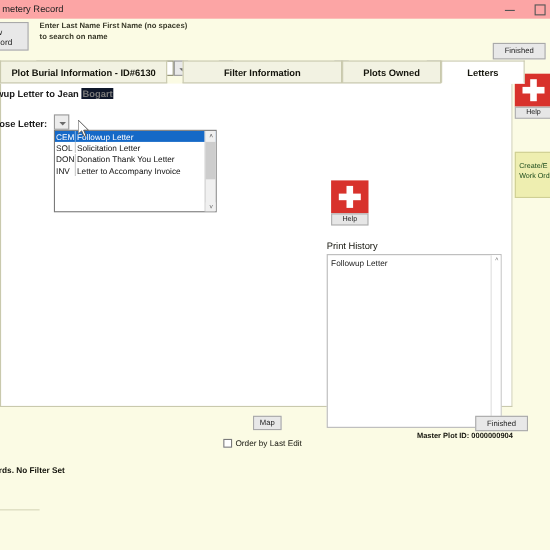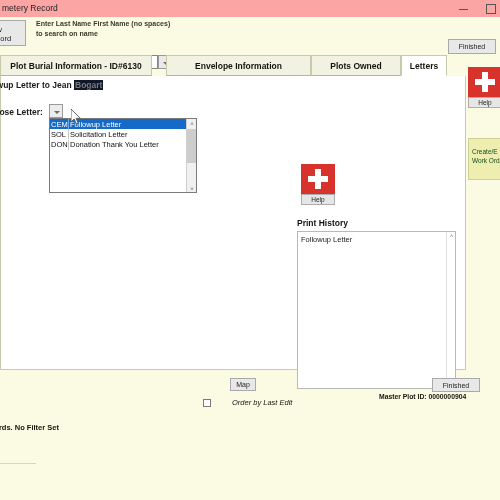--- a/index.html
+++ b/index.html
@@ -192,21 +192,21 @@
   }
   .help-cross::after {
     content: ""; position: absolute; left: 0; top: 7px; width: 20px; height: 6px; background: #fff;
   }
   .help-label {
     width: 34px; height: 11px; background: #e6e6e6; border: 1px solid #adadad;
     font-size: 6.5px; color: #222; text-align: center; line-height: 10px;
   }
 
   .section-label {
-    position: absolute; font-size: 8.5px; font-weight: bold; color: #15150d;
+    position: absolute; font-size: 8.5px; font-weight: normal; color: #15150d;
   }
   .history-box {
     position: absolute; left: 296px; top: 155px;
     width: 159px; height: 158px;
     background: #ffffff; border: 1px solid #b9b9b9;
   }
   .history-item {
     font-size: 7.5px; color: #222; padding: 3px 0 0 3px;
   }
   .hist-scroll {
@@ -241,21 +241,21 @@
     font-size: 7px; color: #222; text-align: center; line-height: 12px;
   }
   .finished-bot {
     position: absolute; left: 432px; top: 378px;
     width: 48px; height: 14px;
     background: #e8e8e8; border: 1px solid #a9a9a9;
     font-size: 7px; color: #222; text-align: center; line-height: 13px;
   }
   .chk-row {
     position: absolute; left: 203px; top: 398px;
-    display: flex; align-items: center; gap: 21px; font-style: italic;
+    display: flex; align-items: center; gap: 3px;
   }
   .chk {
     width: 8px; height: 8px; background: #fff; border: 1px solid #7a7a7a;
   }
   .chk-label { font-size: 7.5px; color: #15150d; }
   .masterid {
     position: absolute; left: 379px; top: 393px;
     font-size: 6.8px; font-weight: bold; color: #15150d; white-space: nowrap;
   }
   .statusbar {
@@ -298,23 +298,23 @@
     <div class="combo-arrow" style="left:304px;"></div>
 
     <div class="strip-label" style="left:321px;">or Contact Name:</div>
     <div class="combo-arrow" style="left:388px;"></div>
 
     <div class="finished-top">Finished</div>
   </div>
 
   <div class="tabbar">
     <div class="tab" style="left:0px; width:152px;">Plot Burial Information - ID#6130</div>
-    <div class="tab" style="left:166px; width:145px;">Envelope Information</div>
+    <div class="tab" style="left:166px; width:145px;">Filter Information</div>
     <div class="tab" style="left:311px; width:90px;">Plots Owned</div>
-    <div class="tab active" style="left:401px; width:46px;">Letters</div>
+    <div class="tab active" style="left:401px; width:76px;">Letters</div>
   </div>
 
   <div class="content">
 
     <div class="headline"><span>lowup Letter to Jean </span><span class="hl">Bogart</span></div>
 
     <div class="choose-label">hoose Letter:</div>
     <div class="choose-combo"></div>
 
     <div class="droplist">
@@ -325,20 +325,25 @@
       </div>
       <div class="drop-item">
         <span class="drop-code">SOL</span>
         <span class="drop-sep"></span>
         <span>Solicitation Letter</span>
       </div>
       <div class="drop-item">
         <span class="drop-code">DON</span>
         <span class="drop-sep"></span>
         <span>Donation Thank You Letter</span>
+      </div>
+      <div class="drop-item">
+        <span class="drop-code">INV</span>
+        <span class="drop-sep"></span>
+        <span>Letter to Accompany Invoice</span>
       </div>
 
       <div class="drop-scroll">
         <div class="arr up">˄</div>
         <div class="thumb"></div>
         <div class="arr dn">˅</div>
       </div>
     </div>
 
     <svg class="cursor" viewBox="0 0 11 16">

